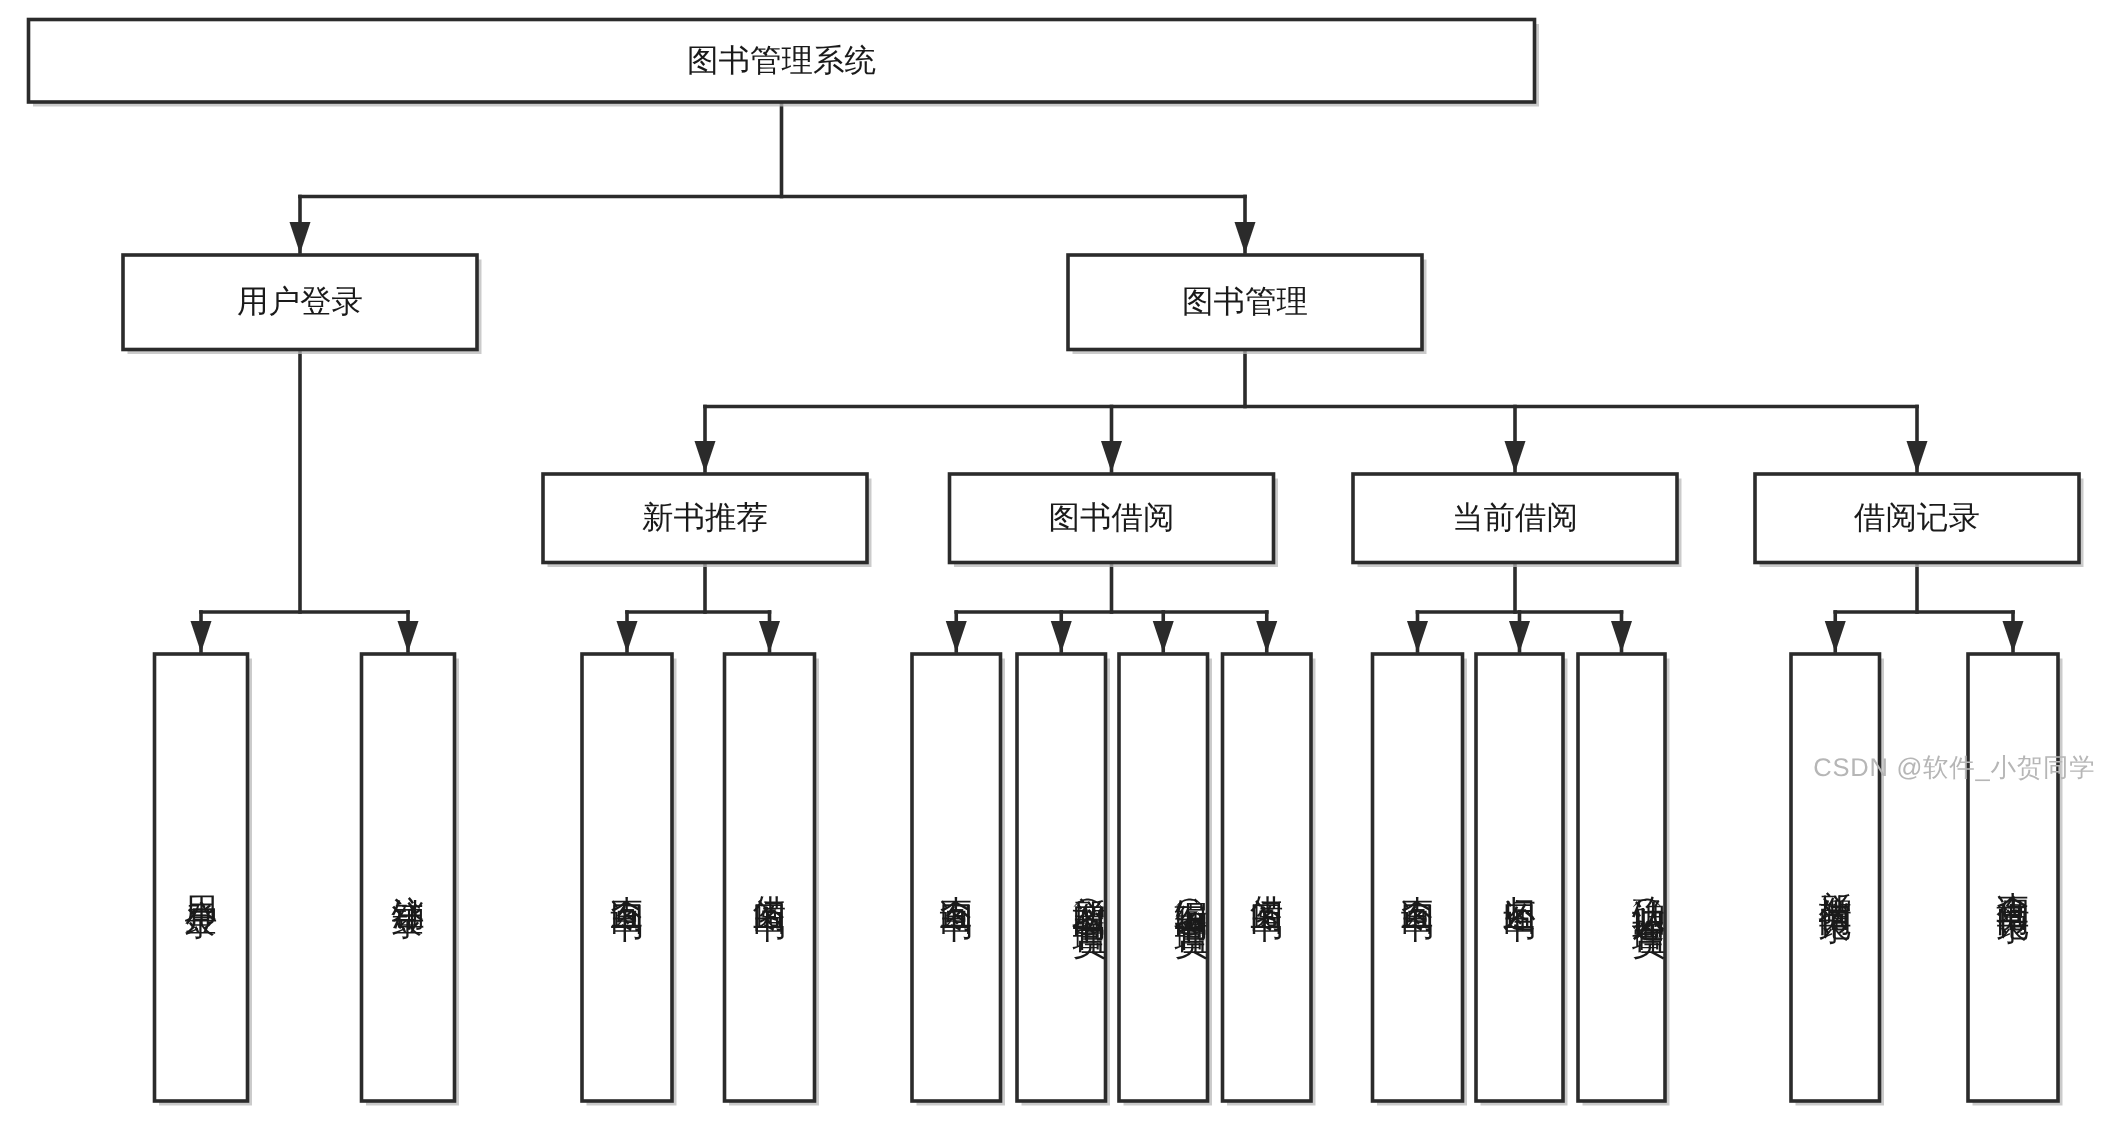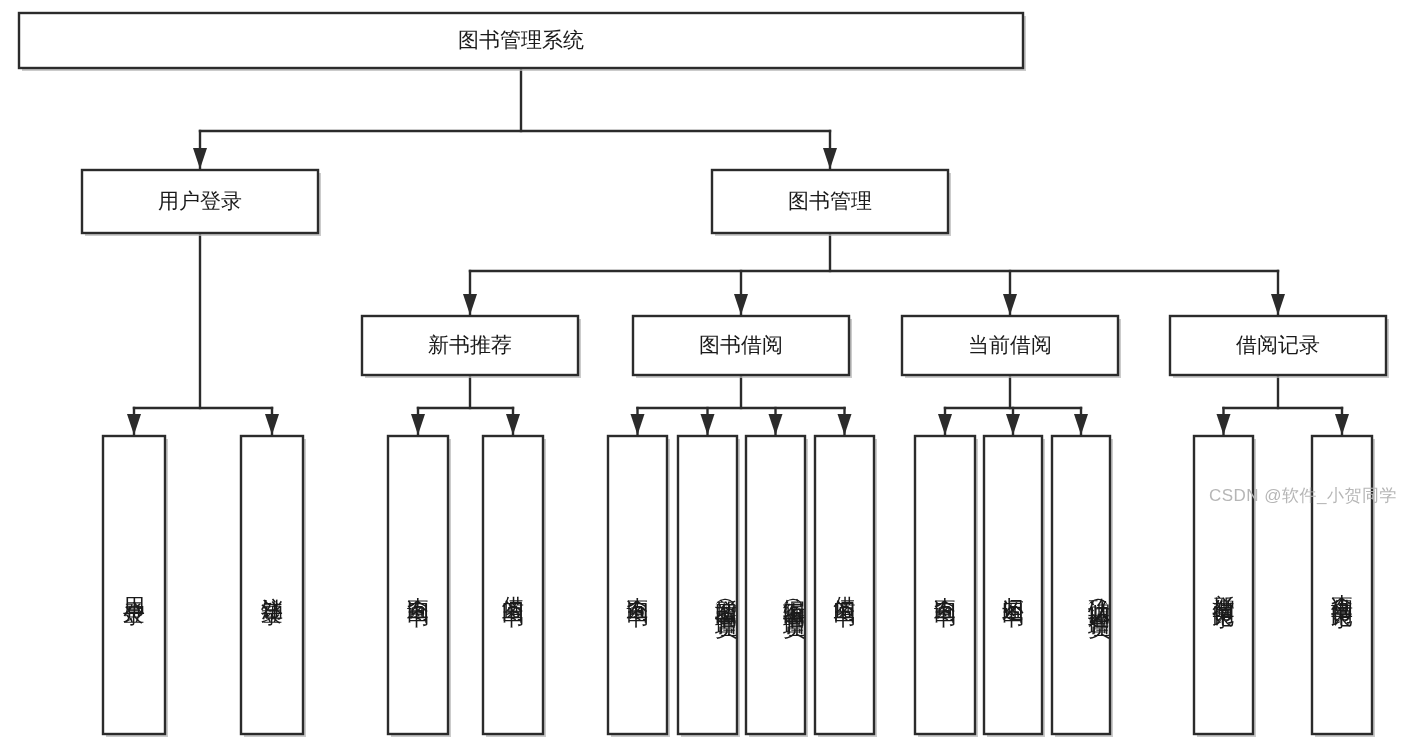--- a/index.html
+++ b/index.html
@@ -66,21 +66,21 @@
     justify-content: center;
     pointer-events: none;
     white-space: nowrap;
   }
   .leaf-label.centered {
     align-items: center;
   }
   .watermark {
     position: absolute;
     right: 8px;
-    bottom: 22px;
+    bottom: 6px;
     font-family: "Liberation Sans", "DejaVu Sans", sans-serif;
     font-size: 17px;
     color: #b6b6b6;
     letter-spacing: 0.5px;
     white-space: nowrap;
   }
 </style>
 </head>
 <body>
 

